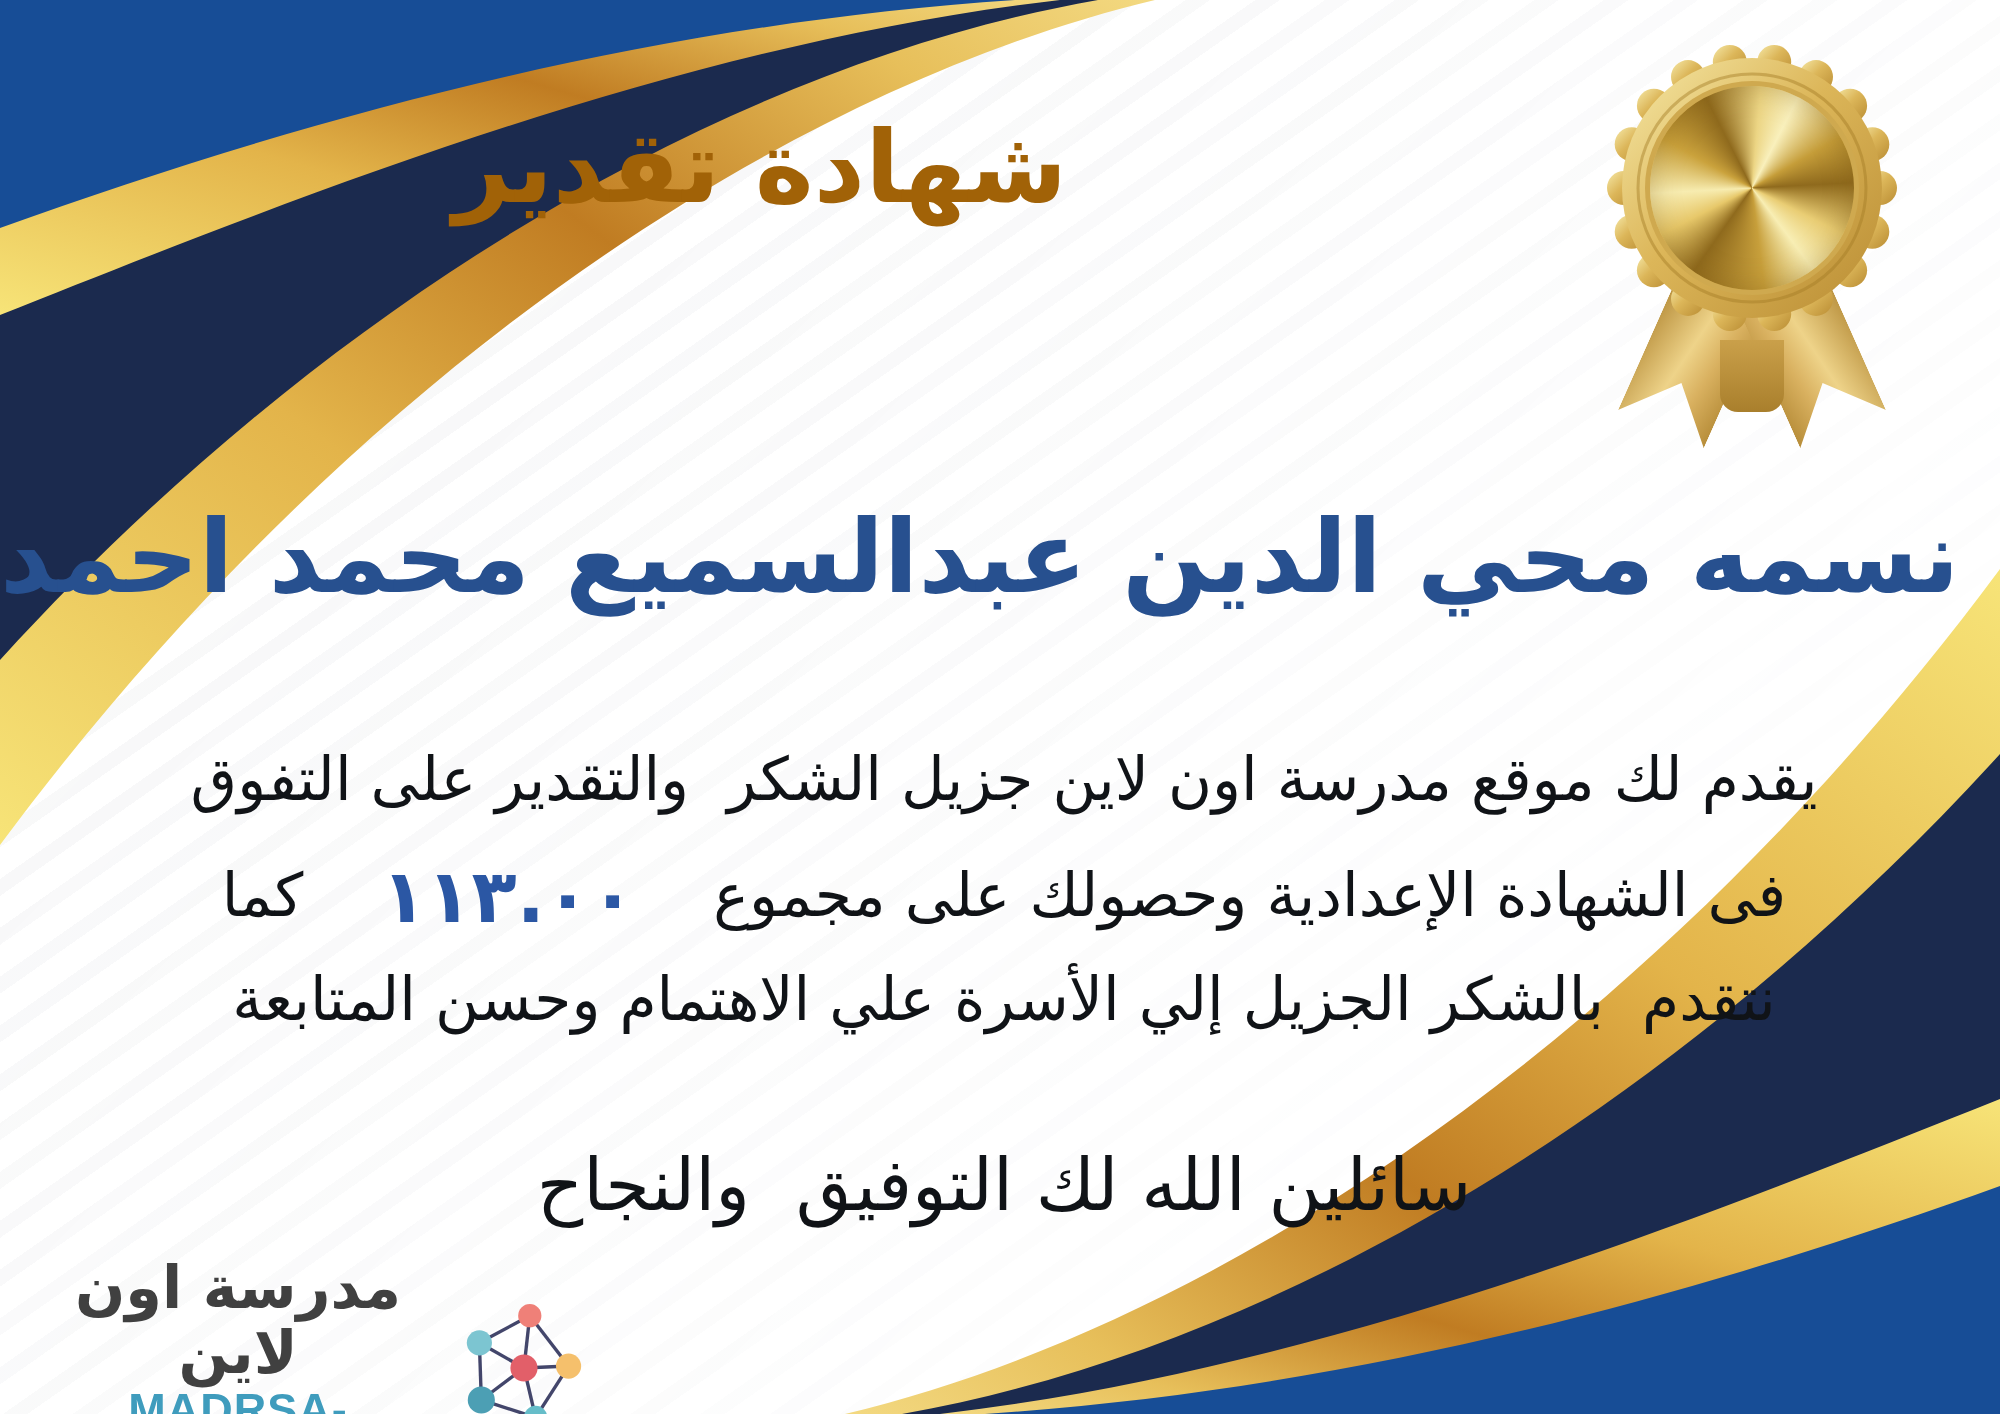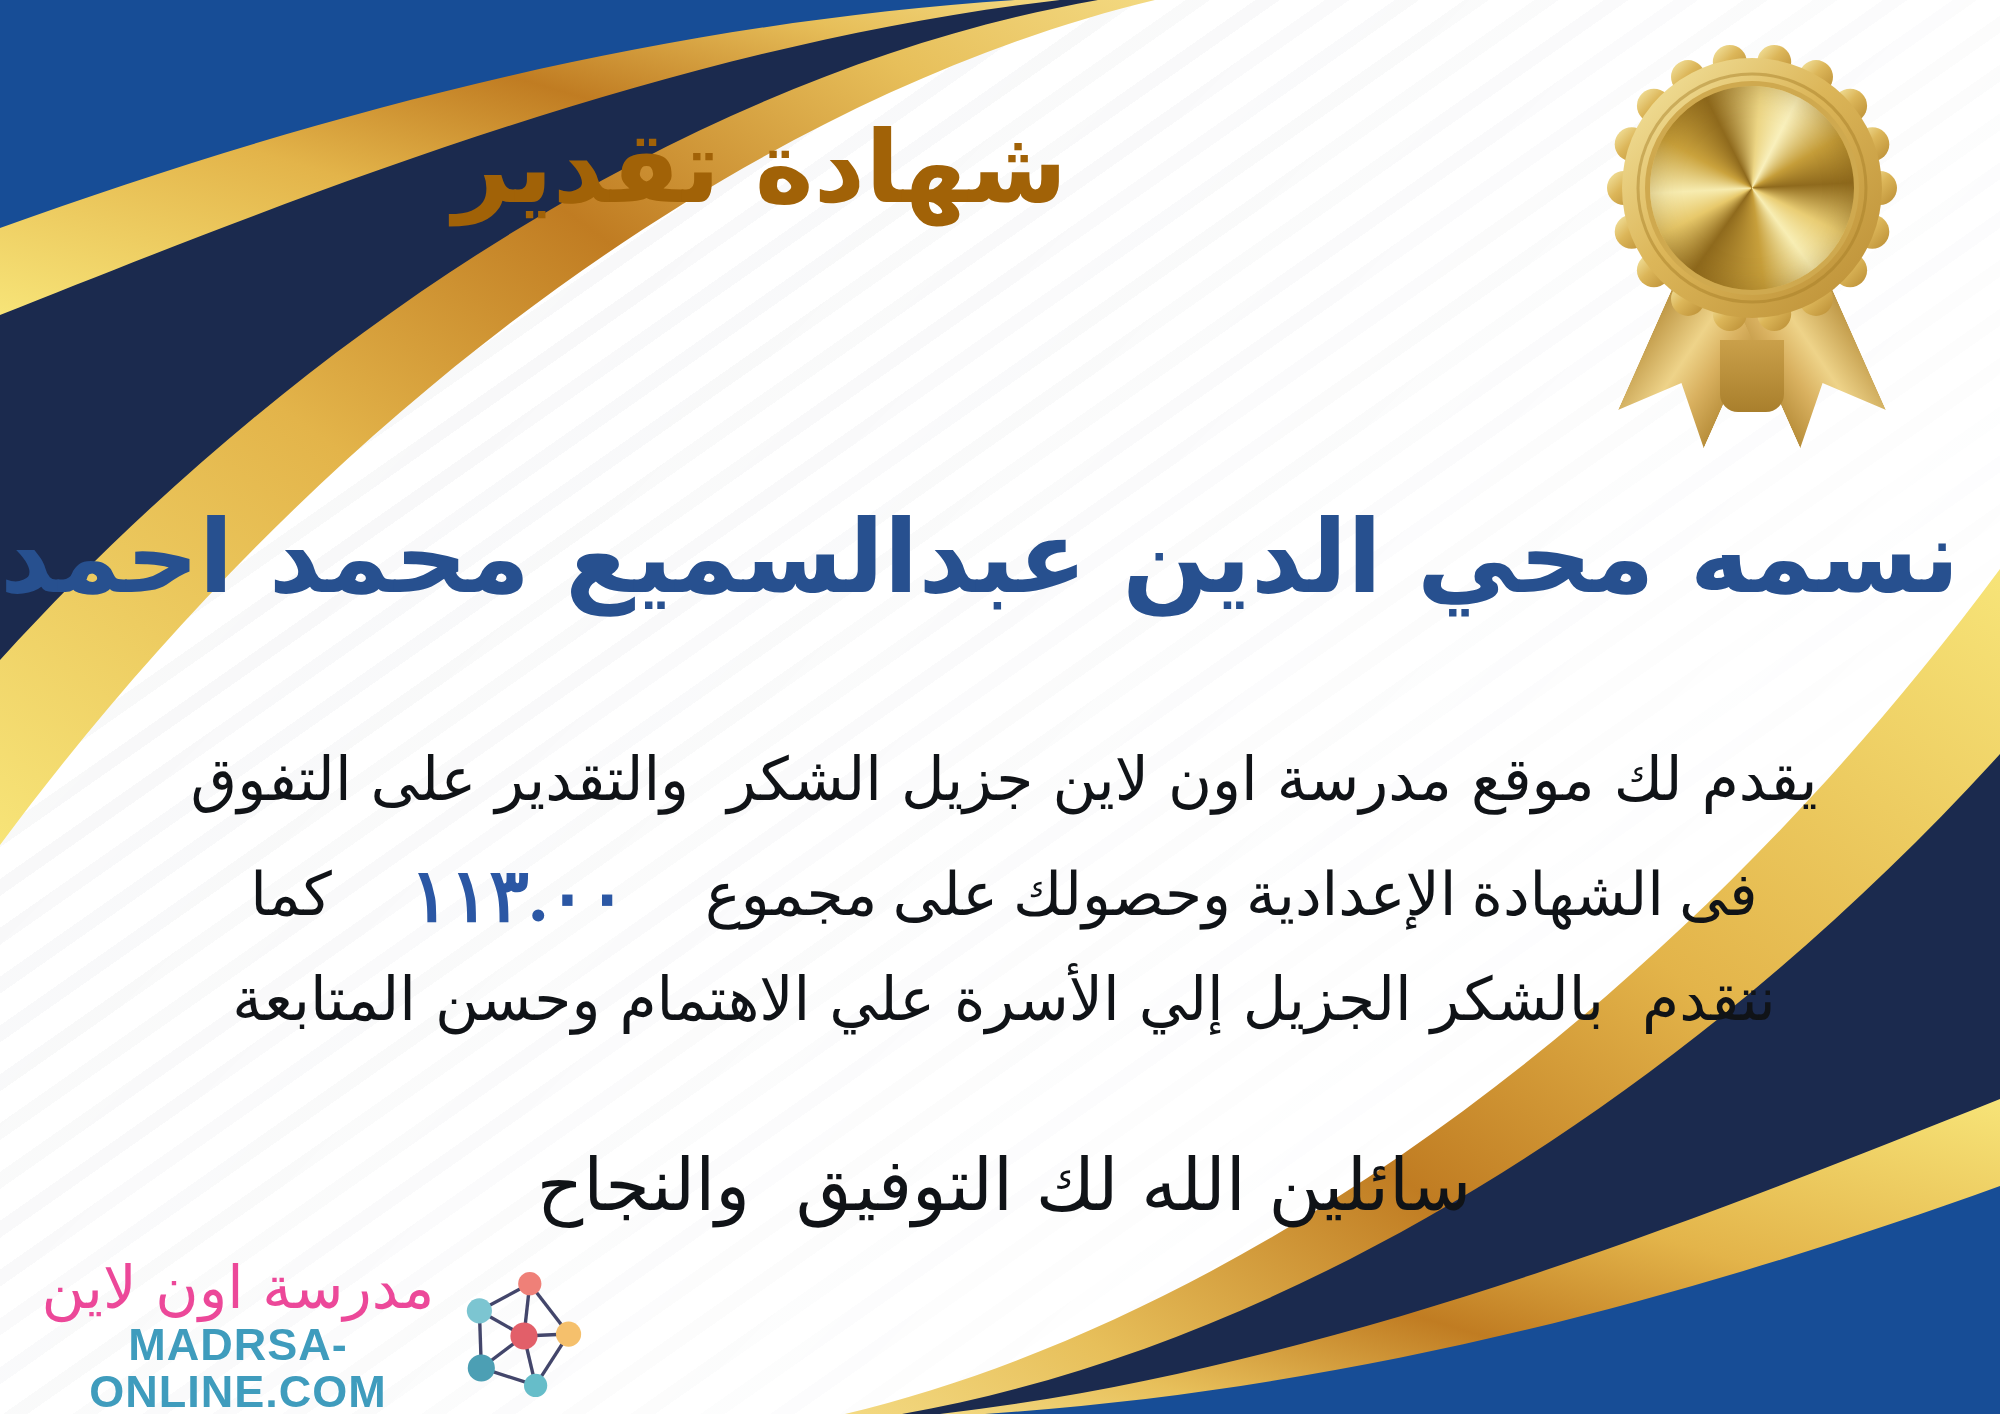--- a/index.html
+++ b/index.html
@@ -29,21 +29,21 @@
     position:absolute;top:492px;left:0;width:2000px;
     text-align:left;font-size:101px;font-weight:bold;color:#27508f;
     white-space:nowrap;line-height:1.3;
   }
   .body-line{
     position:absolute;left:40px;right:32px;
     text-align:center;font-size:60px;color:#101317;
     line-height:1.25;white-space:nowrap;
   }
   .line1{top:742px;}
-  .line2{top:850px;font-family:Liberation Serif, serif;}
+  .line2{top:850px;}
   .line3{top:962px;}
   .line4{top:1140px;font-size:72px;}
   .score{
     display:inline-block;color:#2b57a4;font-weight:bold;font-size:74px;
     margin:0 78px;vertical-align:-6px;letter-spacing:4px;
   }
 
   
   .medal{position:absolute;left:1604px;top:40px;width:296px;height:382px;}
   .medal .rosette{position:relative;z-index:2;}
@@ -68,21 +68,21 @@
       #f8eeb4 288deg,#c79f3b 318deg,#8f6a1d 360deg);
     box-shadow:inset 0 0 28px rgba(122,86,16,.35);
   }
 
   
   .logo{
     position:absolute;left:26px;top:1256px;display:flex;align-items:center;gap:10px;
   }
   .logo-text{width:424px;text-align:center;}
   .logo-ar{
-    font-size:59px;font-weight:normal;color:#ec4899;line-height:1.1;
+    font-size:59px;font-weight:bold;color:#404040;line-height:1.1;
     font-family:"DejaVu Sans",sans-serif;
   }
   .logo-en{
     font-size:45px;font-weight:bold;color:#3f9cbd;letter-spacing:1px;
     font-family:"Liberation Sans","DejaVu Sans",sans-serif;line-height:1.05;
   }
   .logo-icon{width:126px;height:136px;}
 </style>
 </head>
 <body>

